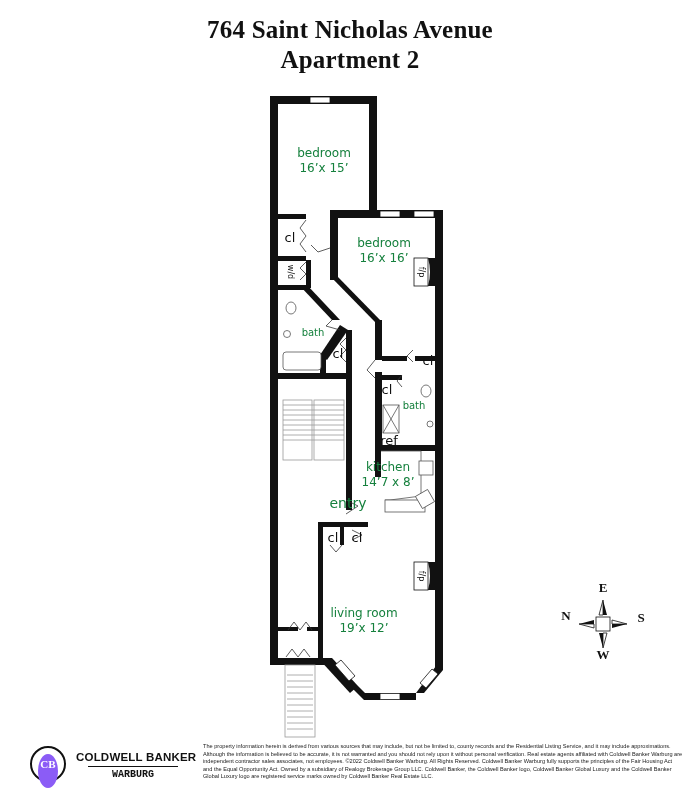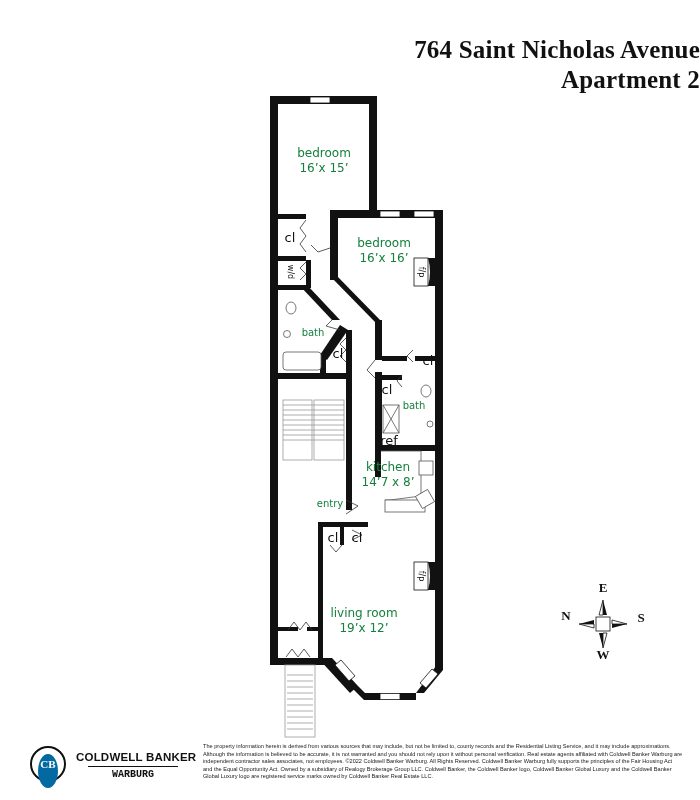--- a/index.html
+++ b/index.html
@@ -1,27 +1,27 @@
 <!DOCTYPE html>
 <html><head>
 <meta charset="utf-8">
 <style>
   html, body { margin: 0; padding: 0; background: #ffffff; }
   body { width: 700px; height: 800px; position: relative; overflow: hidden; font-family: "Liberation Sans", sans-serif; color: #111; }
-  .title { position: absolute; left: 0; width: 700px; text-align: right; font-family: "Liberation Serif", "DejaVu Serif", serif; font-weight: bold; font-size: 25px; color: #111; letter-spacing: 0.2px; margin-top: 20px; }
+  .title { position: absolute; left: 0; width: 700px; text-align: center; font-family: "Liberation Serif", "DejaVu Serif", serif; font-weight: bold; font-size: 25px; color: #111; letter-spacing: 0.2px; }
   .title.l1 { top: 16px; }
   .title.l2 { top: 46px; }
   svg.plan { position: absolute; left: 0; top: 0; }
   .room-label { position: absolute; text-align: center; font-family: "DejaVu Sans", sans-serif; font-size: 12px; line-height: 15px; color: #15803d; white-space: nowrap; transform: translateX(-50%); }
   .small-label { position: absolute; font-family: "DejaVu Sans", sans-serif; font-size: 13px; color: #111; white-space: nowrap; transform: translate(-50%, -50%); }
   .small-label.rot { transform: translate(-50%, -50%) rotate(90deg); font-size: 8px; }
   .compass-letter { position: absolute; font-family: "Liberation Serif", serif; font-weight: bold; font-size: 13px; color: #111; transform: translate(-50%, -50%); }
   .logo { position: absolute; left: 30px; top: 746px; width: 165px; height: 40px; }
   .logo-circle { position: absolute; left: 0; top: 0; width: 36px; height: 36px; border-radius: 50%; border: 2px solid #111; box-sizing: border-box; }
-  .logo-inner { position: absolute; left: 6px; top: 6px; width: 20px; height: 34px; border-radius: 50%; background: #0369a1; color: #fff; font-family: "Liberation Serif", serif; font-weight: bold; font-size: 11px; line-height: 20px; text-align: center; }
+  .logo-inner { position: absolute; left: 6px; top: 6px; width: 20px; height: 34px; border-radius: 50%; background: #8b5cf6; color: #fff; font-family: "Liberation Serif", serif; font-weight: bold; font-size: 11px; line-height: 20px; text-align: center; }
   .logo-name { position: absolute; left: 46px; top: 5px; font-family: "Liberation Sans", sans-serif; font-weight: bold; font-size: 11.5px; letter-spacing: 0.2px; white-space: nowrap; }
   .logo-rule { position: absolute; left: 58px; top: 20px; width: 90px; height: 1px; background: #111; }
   .logo-sub { position: absolute; left: 46px; top: 23px; width: 114px; text-align: center; font-family: Liberation Mono, monospace; font-weight: bold; font-size: 10px; }
   .disclaimer { position: absolute; left: 203px; top: 743px; width: 480px; font-family: "Liberation Sans", sans-serif; font-size: 5.6px; line-height: 7.6px; color: #222; }
 </style>
 </head>
 <body>
 
 <div class="title l1">764 Saint Nicholas Avenue</div>
 <div class="title l2">Apartment 2</div>
@@ -172,21 +172,21 @@
 <div class="room-label" style="left:313px; top:325px; font-size:10px;">
   <div>bath</div>
 </div>
 <div class="room-label" style="left:414px; top:398px; font-size:10px;">
   <div>bath</div>
 </div>
 <div class="room-label" style="left:388px; top:460px;">
   <div>kitchen</div>
   <div>14’7 x 8’</div>
 </div>
-<div class="room-label" style="left:330px; top:496px; font-size:10px;">
+<div class="room-label" style="left:348px; top:496px; font-size:14px;">
   <div>entry</div>
 </div>
 <div class="room-label" style="left:364px; top:606px;">
   <div>living room</div>
   <div>19’x 12’</div>
 </div>
 
 <div class="small-label" style="left:290px; top:237px;">cl</div>
 <div class="small-label rot" style="left:290px; top:272px;">w/d</div>
 <div class="small-label rot" style="left:421px; top:272px;">f/p</div>

